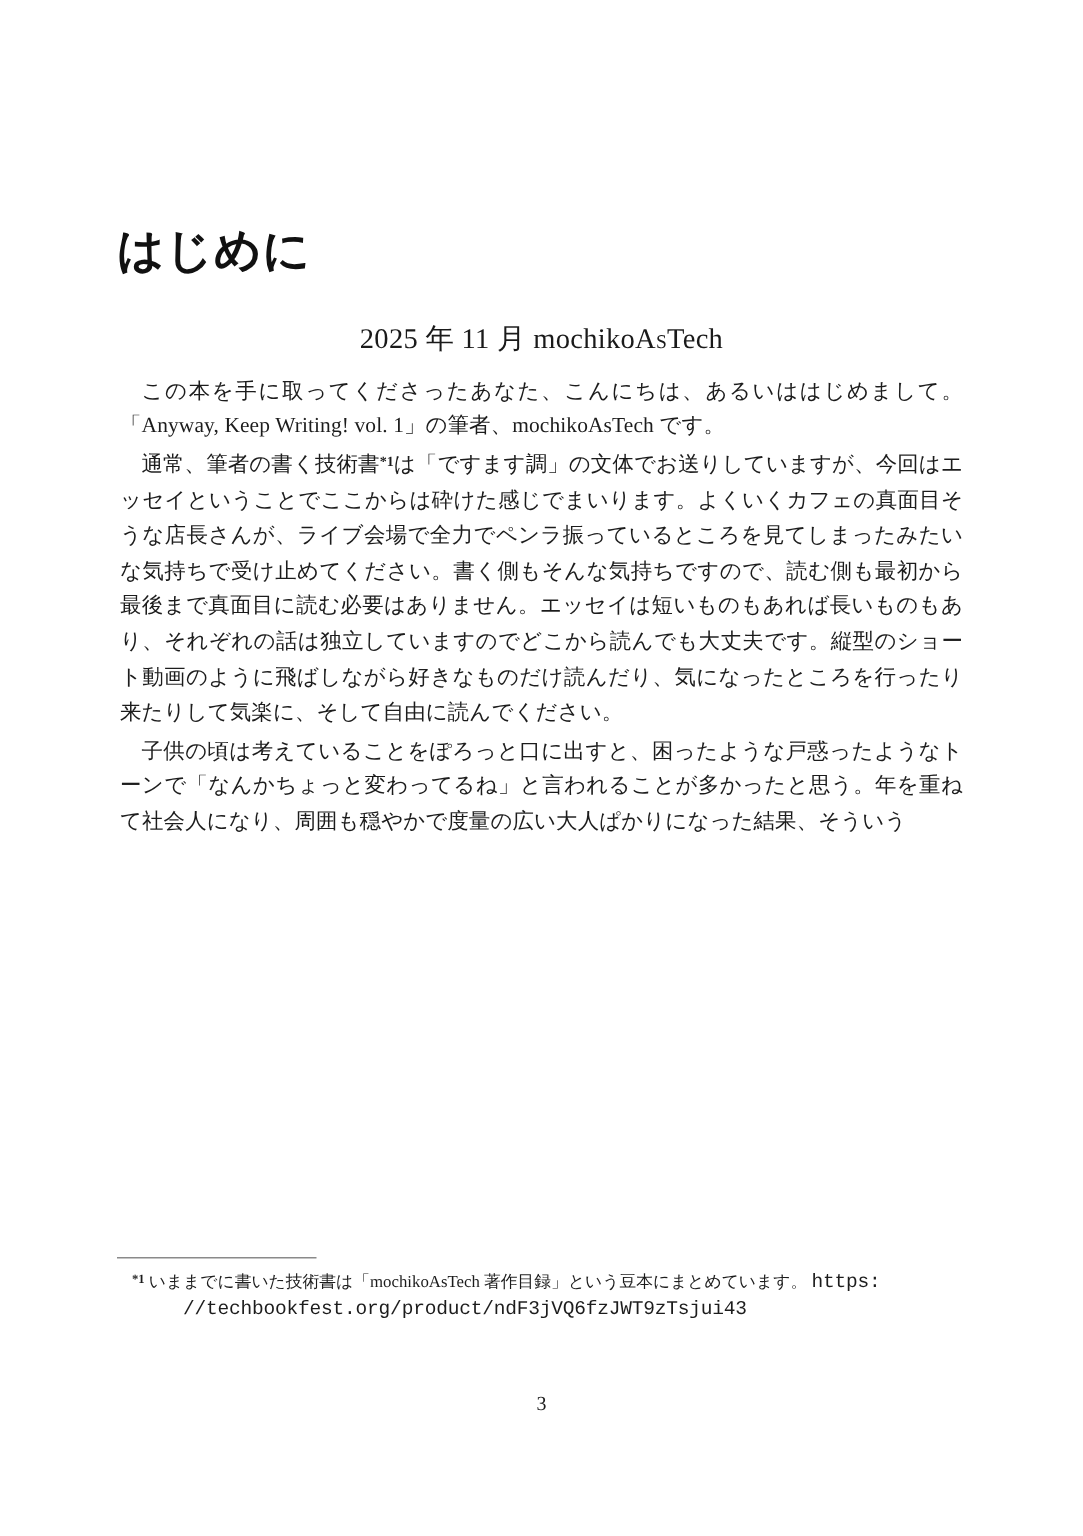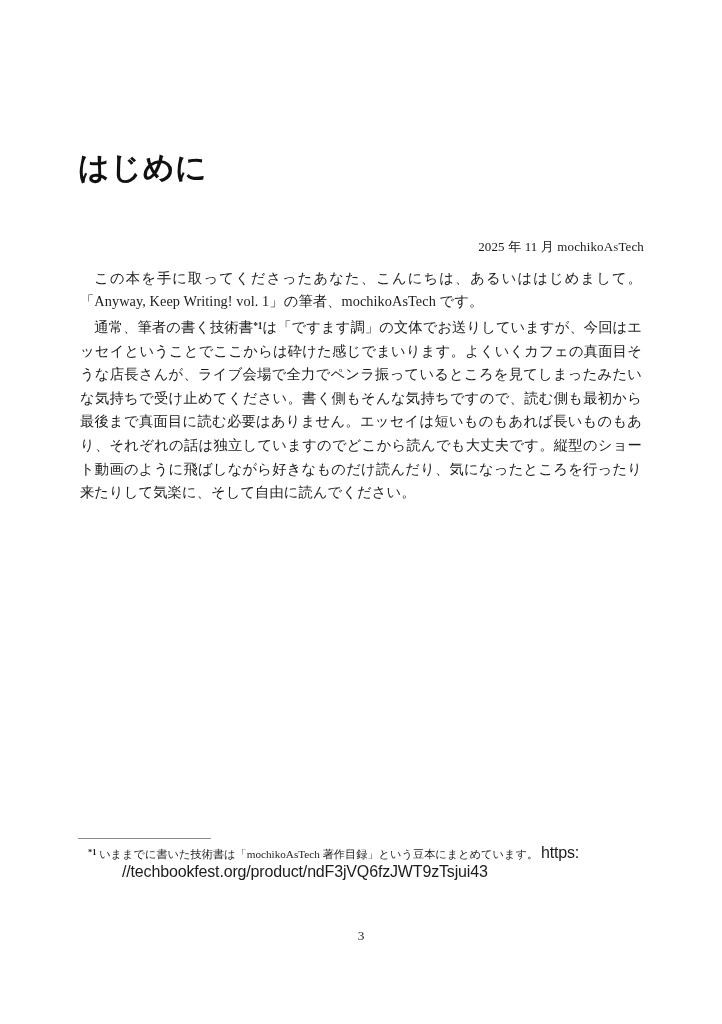--- a/index.html
+++ b/index.html
@@ -33,23 +33,23 @@
     font-size: 31px;
     letter-spacing: 0.02em;
     margin: 0;
     padding-top: 148px;
     line-height: 1.25;
     color: #111111;
   }
 
   
   .signature {
-    text-align: right;
-    font-size: 13px;
-    margin-top: 51px;
+    text-align: center;
+    font-size: 19px;
+    margin-top: 26px;
     letter-spacing: 0.01em;
     color: #1a1a1a;
   }
   .smallcaps {
     font-variant: small-caps;
   }
 
   
   .body-text {
     margin-top: 11px;
@@ -93,22 +93,22 @@
     text-indent: -17px;
     margin: 0 0 1px 0;
     text-align: justify;
   }
   .footnote .marker {
     font-size: 8.4px;
     vertical-align: 3px;
     font-weight: 700;
   }
   .mono {
-    font-family: Liberation Sans, sans-serif;
-    font-size: 16px;
+    font-family: Liberation Mono, monospace;
+    font-size: 13px;
     letter-spacing: -0.01em;
   }
   .fn-url-line {
     font-size: 11.2px;
     line-height: 16.5px;
     padding-left: 44px;
     margin: 0;
     color: #1c1c1c;
   }
 
@@ -137,20 +137,21 @@
     </div>
 
     <div class="body-text">
 
       <p class="para">この本を手に取ってくださったあなた、こんにちは、あるいははじめまして。「Anyway, Keep Writing! vol. 1」の筆者、mochikoAsTech です。</p>
 
 
       <p class="para"><span>通常、筆者の書く技術書</span><sup class="fn">*1</sup><span>は「ですます調」の文体でお送りしていますが、今回はエッセイということでここからは砕けた感じでまいります。よくいくカフェの真面目そうな店長さんが、ライブ会場で全力でペンラ振っているところを見てしまったみたいな気持ちで受け止めてください。書く側もそんな気持ちですので、読む側も最初から最後まで真面目に読む必要はありません。エッセイは短いものもあれば長いものもあり、それぞれの話は独立していますのでどこから読んでも大丈夫です。縦型のショート動画のように飛ばしながら好きなものだけ読んだり、気になったところを行ったり来たりして気楽に、そして自由に読んでください。</span></p>
 
 
+      <p class="para">子供の頃は考えていることをぽろっと口に出すと、困ったような戸惑ったようなトーンで「なんかちょっと変わってるね」と言われることが多かったと思う。年を重ねて社会人になり、周囲も穏やかで度量の広い大人ぱかりになった結果、そういう</p>
 
     </div>
   </div>
 
   <div class="footnote-area">
 
     <div class="footnote-rule"></div>
 
     <p class="footnote"><span class="marker">*1</span> <span>いままでに書いた技術書は「mochikoAsTech 著作目録」という豆本にまとめています。</span> <span class="mono">https:</span></p>
 

